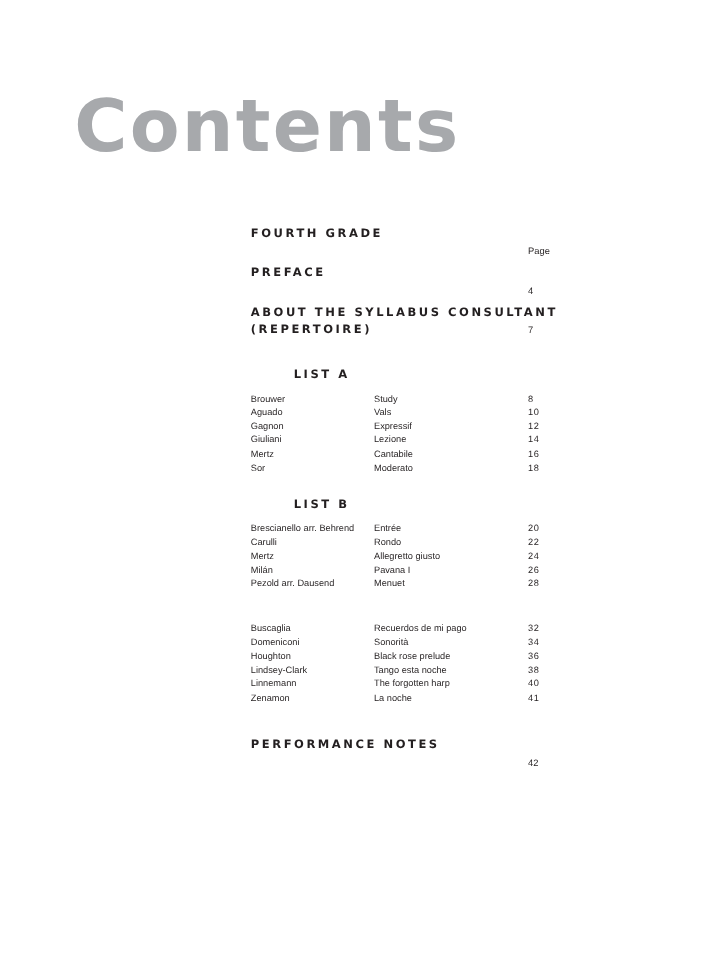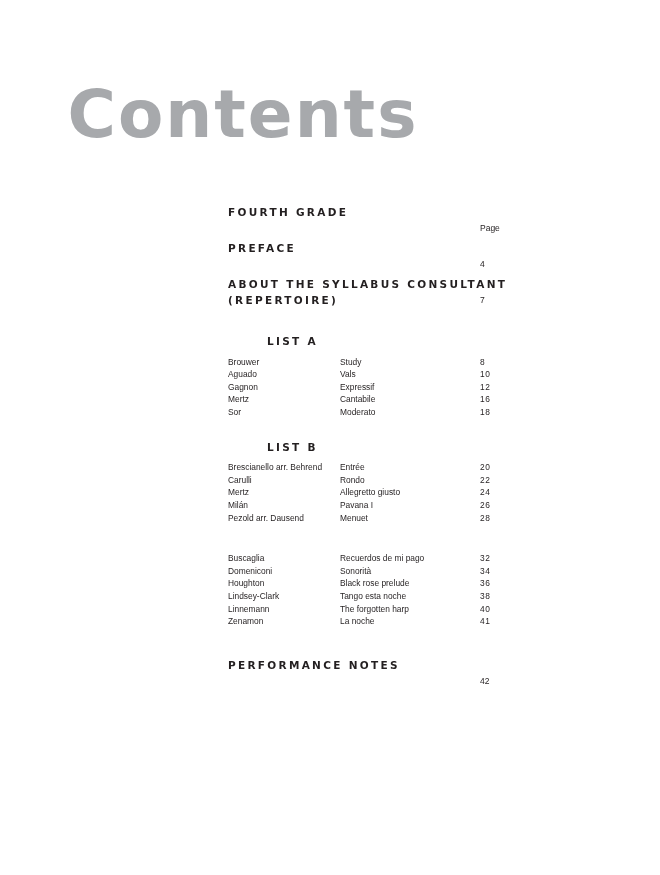--- a/index.html
+++ b/index.html
@@ -154,20 +154,25 @@
         <span class="composer">Aguado</span>
         <span class="piece">Vals</span>
         <span class="page">10</span>
       </div>
       <div class="entry">
         <span class="composer">Gagnon</span>
         <span class="piece">Expressif</span>
         <span class="page">12</span>
       </div>
       <div class="entry">
+        <span class="composer">Giuliani</span>
+        <span class="piece">Lezione</span>
+        <span class="page">14</span>
+      </div>
+      <div class="entry">
         <span class="composer">Mertz</span>
         <span class="piece">Cantabile</span>
         <span class="page">16</span>
       </div>
       <div class="entry">
         <span class="composer">Sor</span>
         <span class="piece">Moderato</span>
         <span class="page">18</span>
       </div>
     </div>

